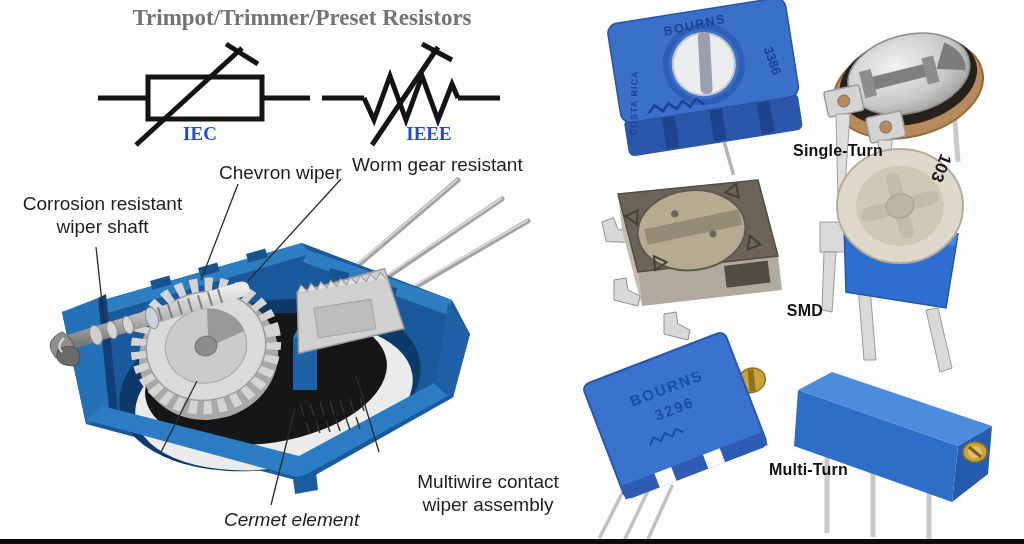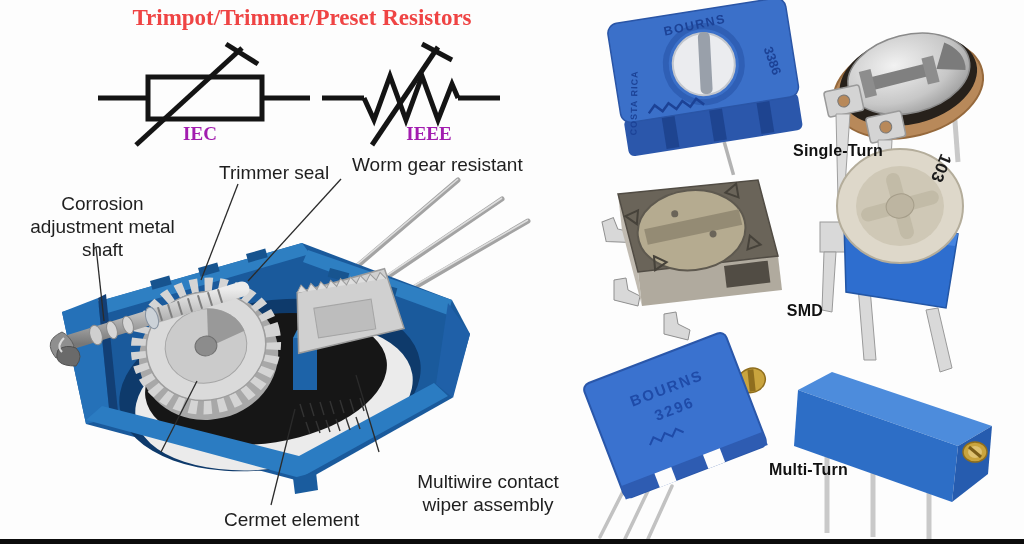--- a/index.html
+++ b/index.html
@@ -1,22 +1,22 @@
 <!DOCTYPE html>
 <html><head>
 <meta charset="utf-8">
 <style>
   html,body{margin:0;padding:0;background:#e8e8e8;}
   .stage{position:relative;width:1024px;height:544px;background:#fdfdfd;overflow:hidden;
          font-family:"Liberation Sans",sans-serif;}
   .stage svg.canvas{position:absolute;left:0;top:0;}
   .title{position:absolute;left:88px;top:5px;width:428px;text-align:center;
-         font-family:"Liberation Serif",serif;font-weight:bold;font-size:23px;color:#ef4444;}
+         font-family:"Liberation Serif",serif;font-weight:bold;font-size:23px;color:#737373;}
   .sym-label{position:absolute;font-family:"Liberation Serif",serif;font-weight:bold;
-             font-size:19px;color:#a21caf;text-align:center;}
+             font-size:19px;color:#1d4ed8;text-align:center;}
   .callout{position:absolute;color:#1e1e1e;font-size:19px;line-height:1.22;white-space:nowrap;}
   .callout.wrap{white-space:normal;text-align:center;}
   .type-label{position:absolute;font-weight:bold;font-size:16px;color:#111;text-align:right;
               letter-spacing:.2px;}
   .bottom-bar{position:absolute;left:0;bottom:0;width:1024px;height:5px;background:#0c0c0c;}
 </style>
 </head>
 <body>
 
 <div class="stage">
@@ -261,24 +261,24 @@
       <line x1="-6" y1="-5" x2="6" y2="5" stroke="#7a5d18" stroke-width="3"></line>
     </g>
   </g>
 </svg>
 
 <div class="title">Trimpot/Trimmer/Preset Resistors</div>
 
 <div class="sym-label" style="left:180px;top:123px;width:40px;">IEC</div>
 <div class="sym-label" style="left:394px;top:123px;width:52px;margin-left:9px;">IEEE</div>
 
-<div class="callout" style="left:219px;top:161px;">Trimmer seal</div>
+<div class="callout" style="left:219px;top:161px;">Chevron wiper</div>
 <div class="callout" style="left:352px;top:153px;">Worm gear resistant</div>
-<div class="callout wrap" style="left:15px;top:192px;width:175px;">Corrosion adjustment metal shaft</div>
-<div class="callout" style="left:224px;top:508px;">Cermet element</div>
+<div class="callout wrap" style="left:15px;top:192px;width:175px;">Corrosion resistant wiper shaft</div>
+<div class="callout" style="left:224px;top:508px;font-style:italic;">Cermet element</div>
 <div class="callout wrap" style="left:407px;top:455px;width:162px;margin-top:15px;">Multiwire contact wiper assembly</div>
 
 <div class="type-label" style="left:718px;top:142px;width:165px;">Single-Turn</div>
 <div class="type-label" style="left:703px;top:302px;width:120px;">SMD</div>
 <div class="type-label" style="left:688px;top:461px;width:160px;">Multi-Turn</div>
 
 <div class="bottom-bar"></div>
 </div>
 
 </body></html>

